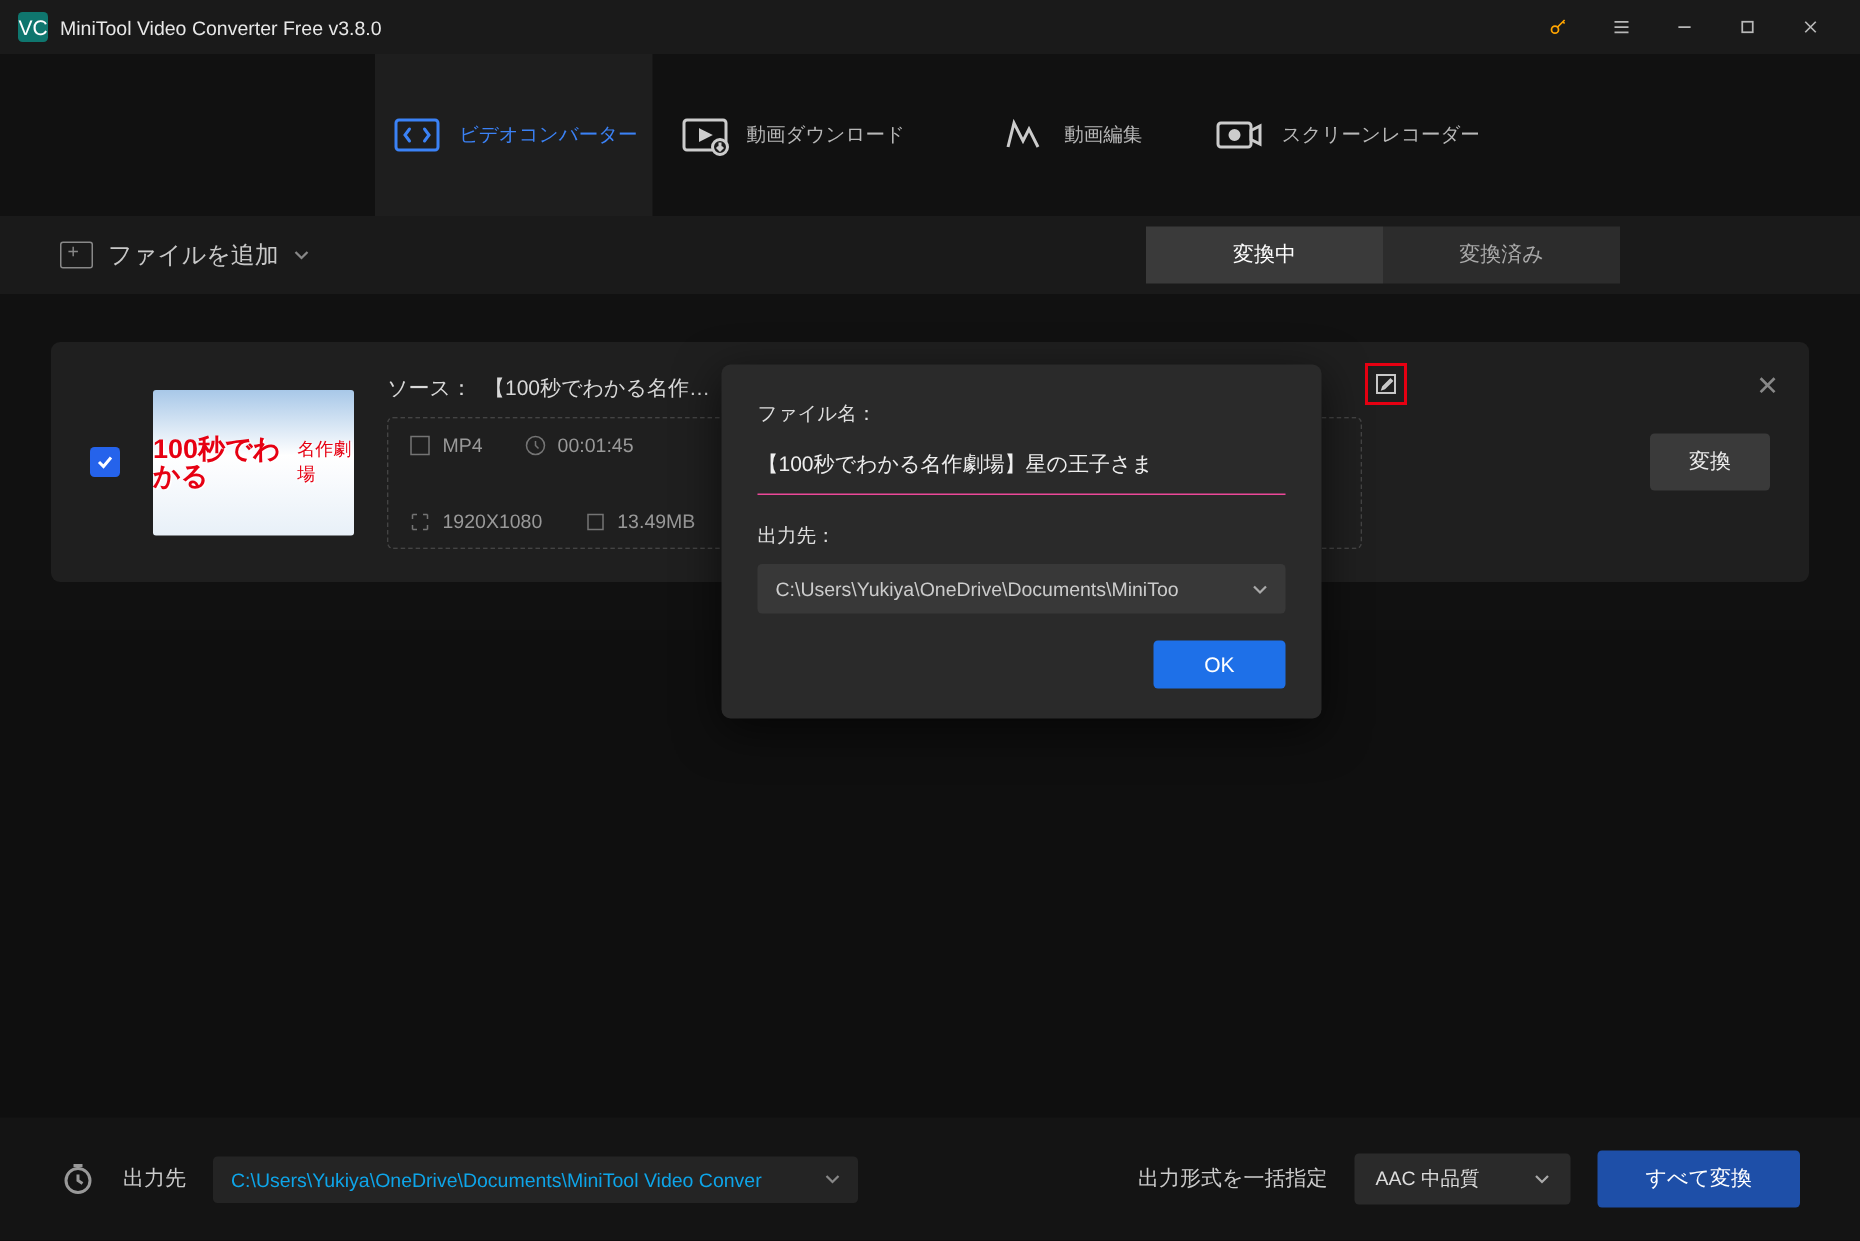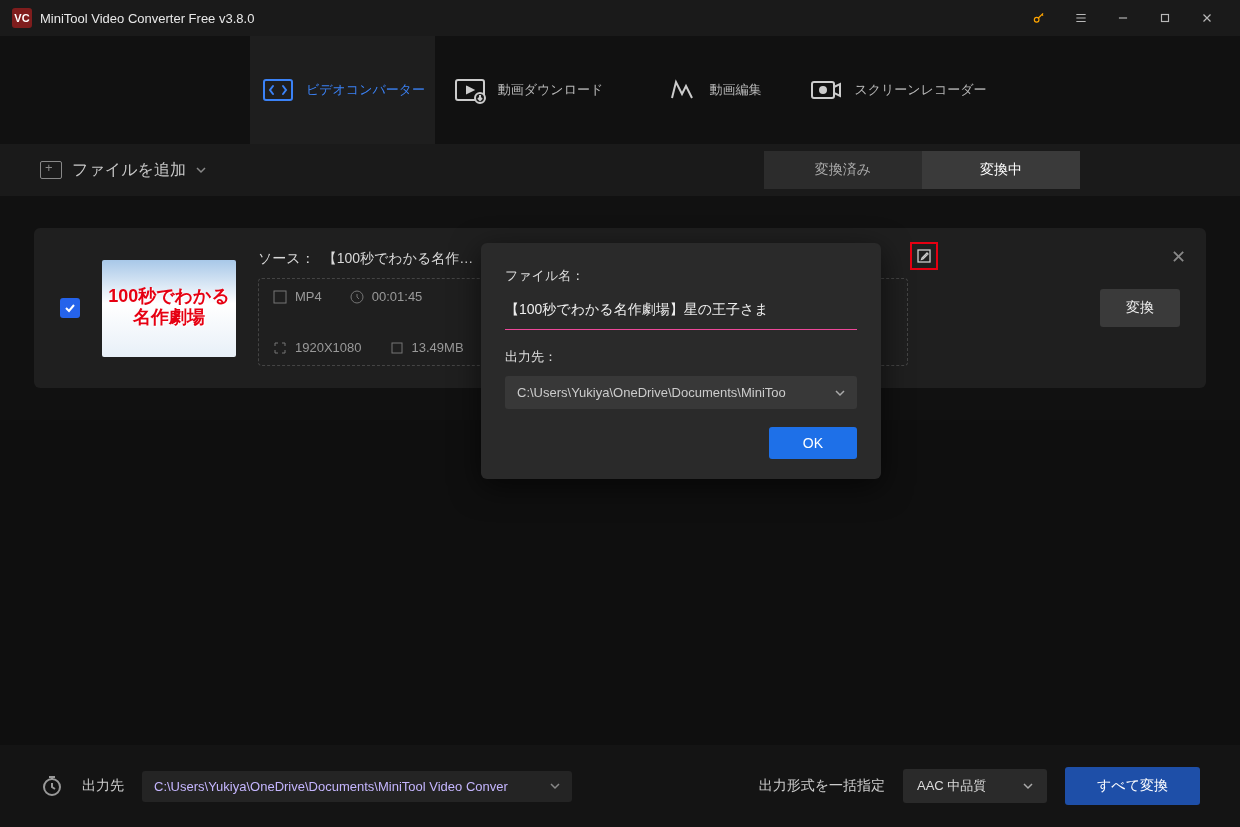--- a/index.html
+++ b/index.html
@@ -1,18 +1,18 @@
 <!DOCTYPE html>
 <html><head>
 <meta charset="utf-8">
 <style>
 *{margin:0;padding:0;box-sizing:border-box;font-family:"Segoe UI","Meiryo",sans-serif}
 body{width:1240px;height:827px;background:#0f0f0f;color:#e8e8e8;overflow:hidden;position:relative}
 .titlebar{height:36px;background:#1a1a1a;display:flex;align-items:center;padding:0 12px}
-.app-logo{width:20px;height:20px;background:#7f1d1d;border-radius:3px;display:flex;align-items:center;justify-content:center;font-size:11px;font-weight:bold;color:#fff;margin-right:8px}
+.app-logo{width:20px;height:20px;background:#0f766e;border-radius:3px;display:flex;align-items:center;justify-content:center;font-size:14px;font-weight:normal;color:#fff;margin-right:8px}
 .app-title{font-size:13px;color:#e8e8e8}
 .titlebar-spacer{flex:1}
 .titlebar-btn{width:42px;height:36px;display:flex;align-items:center;justify-content:center;color:#b8b8b8;cursor:pointer}
 .titlebar-btn.key{color:#ffa500}
 .titlebar-btn svg{width:14px;height:14px}
 .maintabs{height:108px;display:flex;justify-content:center;align-items:flex-end;background:#111}
 .maintab{width:185px;height:108px;display:flex;flex-direction:row;align-items:center;justify-content:center;gap:10px;color:#b8b8b8;cursor:pointer}
 .maintab.active{background:#1e1e1e;color:#3b82f6}
 .maintab-icon{width:36px;height:28px;display:flex;align-items:center;justify-content:center}
 .maintab-label{font-size:13px}
@@ -20,40 +20,40 @@
 .addfile{display:flex;align-items:center;gap:10px;color:#c8c8c8;cursor:pointer}
 .addfile-icon{width:22px;height:18px;border:1.5px solid #888;border-radius:2px;position:relative}
 .addfile-icon::before{content:"+";position:absolute;left:4px;top:-2px;font-size:13px;color:#888}
 .subbar-spacer{flex:1}
 .statustabs{display:flex;height:38px;margin-right:120px}
 .statustab{width:158px;display:flex;align-items:center;justify-content:center;font-size:14px;color:#aaa;cursor:pointer;background:#2c2c2c}
 .statustab.active{background:#3a3a3a;color:#fff}
 .content{padding:32px 34px;background:#111}
 .filerow{background:#1f1f1f;border-radius:6px;padding:22px 26px;display:flex;align-items:center;gap:22px;position:relative}
 .checkbox{width:20px;height:20px;background:#2563eb;border-radius:3px;display:flex;align-items:center;justify-content:center}
-.thumb{width:134px;height:97px;background:linear-gradient(180deg,#a8c8e8 0%,#fff 45%,#e8f0f8 100%);border-radius:2px;display:flex;align-items:center;justify-content:center;flex-direction:column;position:relative;overflow:hidden}
+.thumb{width:134px;height:97px;background:linear-gradient(180deg,#a8c8e8 0%,#fff 45%,#e8f0f8 100%);border-radius:2px;display:flex;align-items:center;justify-content:center;flex-direction:row;position:relative;overflow:hidden}
 .thumb-logo{font-size:18px;font-weight:bold;color:#e60012;text-shadow:1px 1px 0 #fff;line-height:1}
-.thumb-sub{font-size:18px;font-weight:bold;color:#e60012;text-shadow:1px 1px 0 #fff}
+.thumb-sub{font-size:12px;font-weight:normal;color:#e60012;text-shadow:1px 1px 0 #fff}
 .fileinfo{flex:1}
 .source-line{display:flex;gap:8px;font-size:14px;color:#d8d8d8;margin-bottom:10px}
 .meta-box{border:1px dashed #444;border-radius:4px;padding:10px 14px;display:flex;flex-wrap:wrap;gap:18px 28px;width:650px}
 .meta-item{display:flex;align-items:center;gap:8px;color:#999;font-size:13px}
 .meta-ico{width:14px;height:14px;opacity:.7}
 .convert-btn{background:#3a3a3a;color:#eee;padding:10px 26px;border-radius:3px;font-size:14px;cursor:pointer}
 .close-row{position:absolute;right:20px;top:18px;color:#888;cursor:pointer;font-size:18px}
 .edit-marker{position:absolute;left:910px;top:242px;width:28px;height:28px;border:2px solid #e60012;display:flex;align-items:center;justify-content:center}
 .popup{position:absolute;left:481px;top:243px;width:400px;background:#2a2a2a;border-radius:6px;padding:24px 24px 20px;box-shadow:0 8px 30px rgba(0,0,0,.6)}
 .popup-label{font-size:13px;color:#ddd;margin-bottom:10px}
 .popup-value{font-size:14px;color:#eee;padding:6px 0 10px;border-bottom:1px solid #ec4899;margin-bottom:18px}
 .popup-select{background:#383838;border-radius:3px;padding:9px 12px;display:flex;align-items:center;justify-content:space-between;font-size:13px;color:#ccc;margin-bottom:18px}
 .popup-ok{background:#1e70e8;color:#fff;padding:8px 34px;border-radius:3px;font-size:14px;cursor:pointer;margin-left:auto;display:block;width:fit-content}
 .footer{position:absolute;bottom:0;left:0;right:0;height:82px;background:#141414;display:flex;align-items:center;padding:0 40px;gap:18px}
 .clock-ico{width:24px;height:24px;color:#999}
 .footer-label{font-size:14px;color:#ccc}
-.footer-path{background:#242424;border-radius:3px;padding:8px 12px;width:430px;display:flex;align-items:center;justify-content:space-between;font-size:13px;color:#c4b5fd}
+.footer-path{background:#242424;border-radius:3px;padding:8px 12px;width:430px;display:flex;align-items:center;justify-content:space-between;font-size:13px;color:#0ea5e9}
 .footer-spacer{flex:1}
 .quality-select{background:#2a2a2a;border-radius:3px;padding:8px 14px;width:144px;display:flex;align-items:center;justify-content:space-between;font-size:13px;color:#ddd}
 .convert-all{background:#1e4fa8;color:#fff;padding:10px 32px;border-radius:3px;font-size:14px;cursor:pointer}
 .chev{width:10px;height:10px}
 </style>
 </head>
 <body>
 
 <div class="titlebar">
   <div class="app-logo">VC</div>
@@ -131,22 +131,22 @@
 <div class="subbar">
   <div class="addfile">
     <div class="addfile-icon"></div>
     <span>ファイルを追加</span>
     <svg class="chev" viewBox="0 0 10 10">
         <path d="M1 3l4 4 4-4" stroke="#888" fill="none" stroke-width="1.5"></path>
       </svg>
   </div>
   <div class="subbar-spacer"></div>
   <div class="statustabs">
+    <div class="statustab active">変換中</div>
     <div class="statustab">変換済み</div>
-    <div class="statustab active">変換中</div>
   </div>
 </div>
 
 <div class="content">
   <div class="filerow">
     <div class="checkbox">
       <svg width="14" height="14" viewBox="0 0 14 14">
           <path d="M3 7l3 3 5-6" stroke="#fff" stroke-width="2" fill="none"></path>
         </svg>
     </div>

